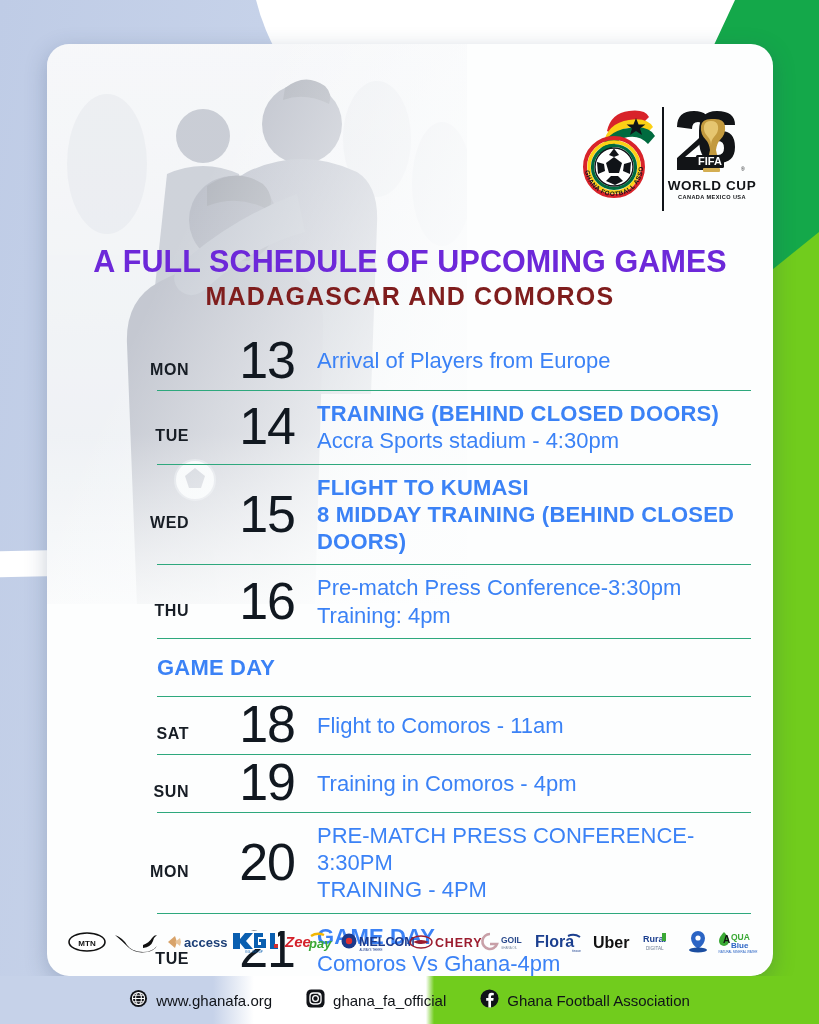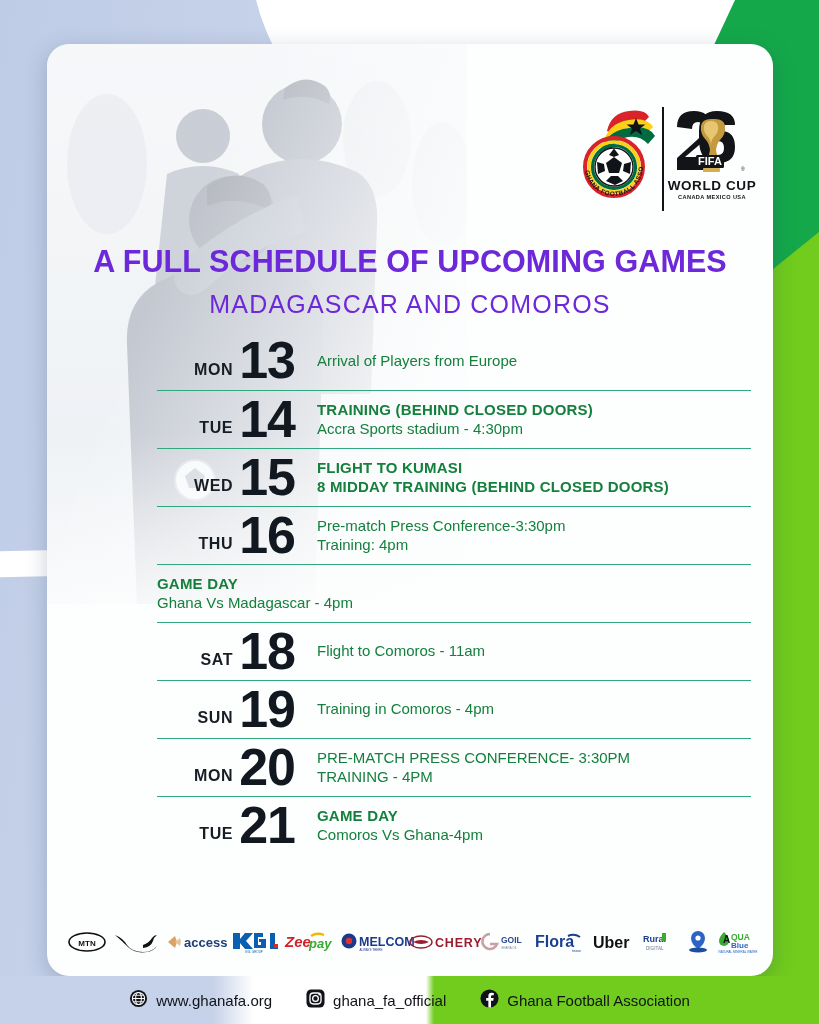--- a/index.html
+++ b/index.html
@@ -110,25 +110,25 @@
   }
   .title-main {
     font-size: 30.5px;
     font-weight: bold;
     letter-spacing: 0.1px;
     color: #6d28d9;
     line-height: 1.12;
     white-space: nowrap;
   }
   .title-sub {
-    margin-top: 12px;
+    margin-top: 4px;
     font-size: 25px;
-    font-weight: 400;
+    font-weight: 700;
     letter-spacing: 1.2px;
-    color: #6d28d9;
+    color: #7f1d1d;
     white-space: nowrap;
   }
 
   
   .schedule {
     position: absolute;
     left: 110px;
     right: 22px;
     top: 288px;
   }
@@ -153,28 +153,29 @@
   .dow {
     font-size: 16px;
     font-weight: bold;
     letter-spacing: 0.6px;
     color: #171d25;
     padding-bottom: 6px;
     margin-right: 6px;
   }
   .dnum {
     font-size: 52px;
-    font-weight: bold;
+    font-weight: normal;
     line-height: 0.92;
     color: #111820;
     letter-spacing: -1px;
+    margin-left: 44px;
   }
 
   .detail { flex: 1 1 auto; padding: 9px 0; }
-  .d-line { font-size: 15px; color: #15803d; line-height: 1.24; }
+  .d-line { font-size: 22px; color: #3b82f6; line-height: 1.24; }
   .d-line.bold { font-weight: bold; letter-spacing: 0.2px; }
   .d-line.light { font-weight: 400; }
 
   
   .sponsors {
     position: absolute;
     left: 20px; right: 14px;
     bottom: 14px;
     height: 40px;
     display: flex;
@@ -362,21 +363,20 @@
             <span class="dnum">16</span>
           </div>
           <div class="detail">
             <div class="d-line light">Pre-match Press Conference-3:30pm</div>
             <div class="d-line light">Training: 4pm</div>
           </div>
         </div>
         <div class="row">
           <div class="detail">
             <div class="d-line bold">GAME DAY</div>
-            <div class="d-line light">Ghana Vs Madagascar - 4pm</div>
           </div>
         </div>
         <div class="row">
           <div class="daywrap">
             <span class="dow">SAT</span>
             <span class="dnum">18</span>
           </div>
           <div class="detail">
             <div class="d-line light">Flight to Comoros - 11am</div>
           </div>

